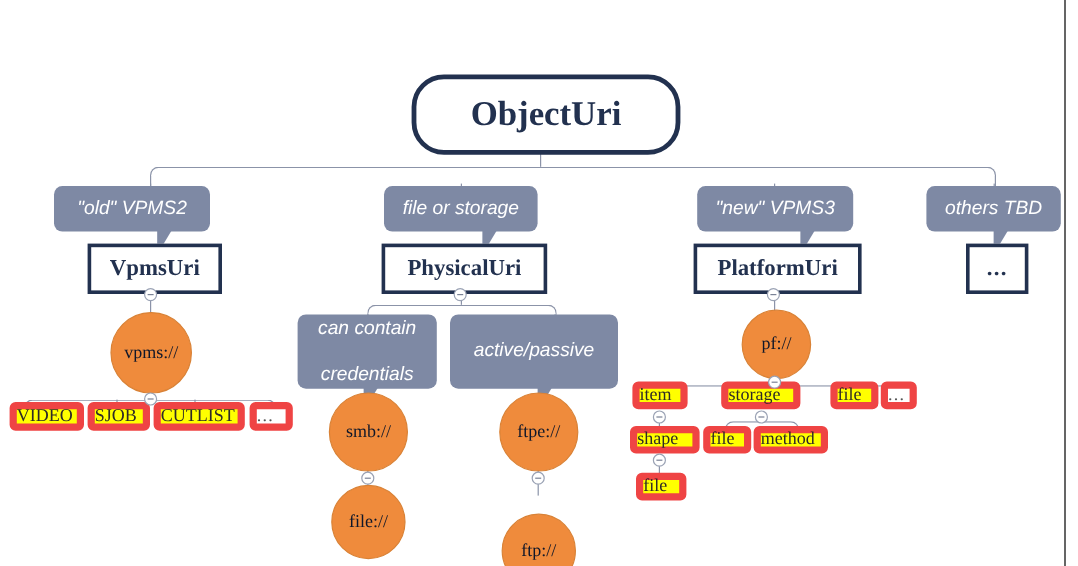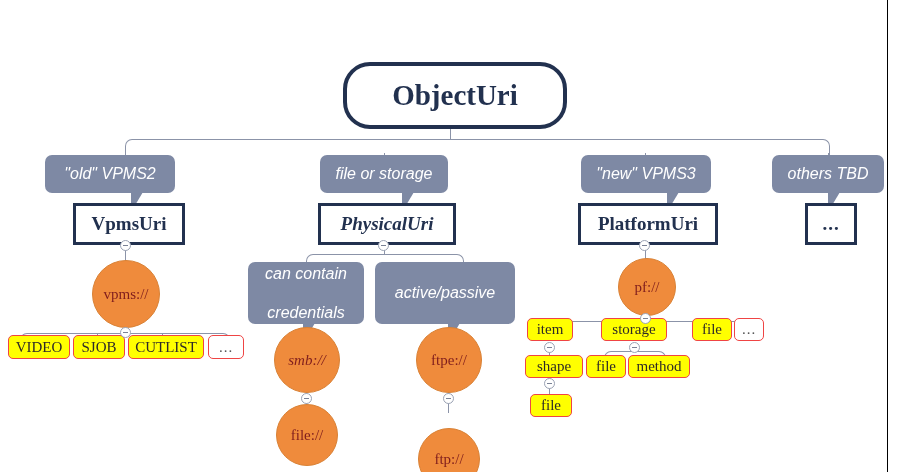--- a/index.html
+++ b/index.html
@@ -87,32 +87,32 @@
   }
 
   
   .ellipse{
     position:absolute;
     background:#ef8b3c;
     border:1px solid #d98236;
     border-radius:50%;
     display:flex;align-items:center;justify-content:center;
     font-family:"Liberation Serif", serif;
-    color:#7f1d1d;
+    color:#0f172a;
     font-size:15px;
     z-index:5;
   }
 
   
   .leaf{
     position:absolute;
     background:#ffff00;
-    border:1px solid #ef4444;
+    border:6px solid #ef4444;
     border-radius:5px;
-    display:flex;align-items:center;justify-content:center;
+    display:flex;align-items:center;
     font-family:"Liberation Serif", serif;
     color:#2e2a27;
     font-size:15px;
     z-index:5;
     box-sizing:border-box;
   }
   .leaf.empty{background:#ffffff;letter-spacing:1px;color:#555;}
 </style>
 </head>
 <body>
@@ -151,21 +151,21 @@
 
   <div class="note" style="left:772px;top:155px;width:112px;height:38px;justify-content:center;">
     <span>others TBD</span>
     <span class="tail" style="left:56px;"></span>
   </div>
 
   <div class="classbox" style="left:73px;top:203px;width:106px;height:36px;">
     <span>VpmsUri</span>
   </div>
 
-  <div class="classbox" style="left:318px;top:203px;width:132px;height:36px;font-style:italic;">
+  <div class="classbox" style="left:318px;top:203px;width:132px;height:36px;">
     <span>PhysicalUri</span>
   </div>
 
   <div class="classbox" style="left:578px;top:203px;width:134px;height:36px;">
     <span>PlatformUri</span>
   </div>
 
   <div class="classbox dots" style="left:805px;top:203px;width:46px;height:36px;">
     <span>...</span>
   </div>
@@ -211,21 +211,21 @@
     <span>can contain</span>
     <span>credentials</span>
     <span class="tail" style="left:55px;"></span>
   </div>
 
   <div class="note" style="left:375px;top:262px;width:140px;height:62px;flex-direction:column;">
     <span>active/passive</span>
     <span class="tail" style="left:73px;"></span>
   </div>
 
-  <div class="ellipse" style="left:274px;top:327px;width:64px;height:64px;font-style:italic;">
+  <div class="ellipse" style="left:274px;top:327px;width:64px;height:64px;">
     <span>smb://</span>
   </div>
   <div class="vline" style="left:306px;top:391px;height:22px;"></div>
   <div class="handle" style="left:301px;top:393px;"></div>
   <div class="ellipse" style="left:276px;top:404px;width:60px;height:60px;">
     <span>file://</span>
   </div>
 
   <div class="ellipse" style="left:416px;top:327px;width:64px;height:64px;">
     <span>ftpe://</span>

